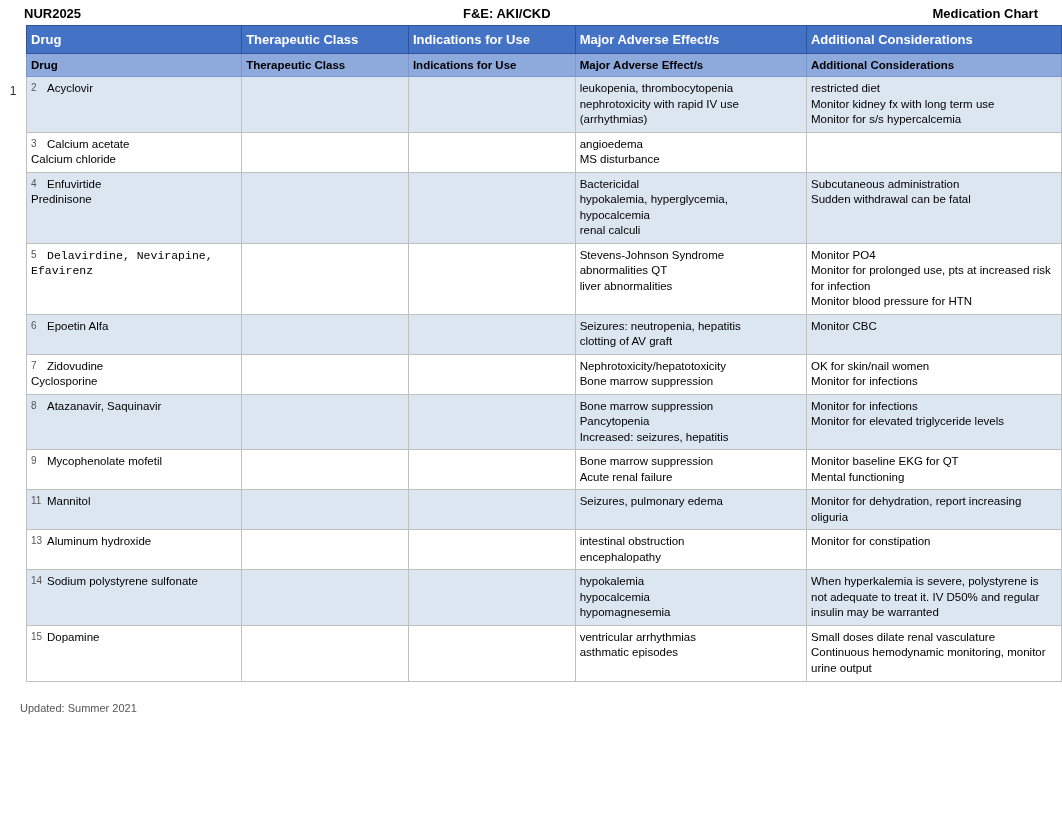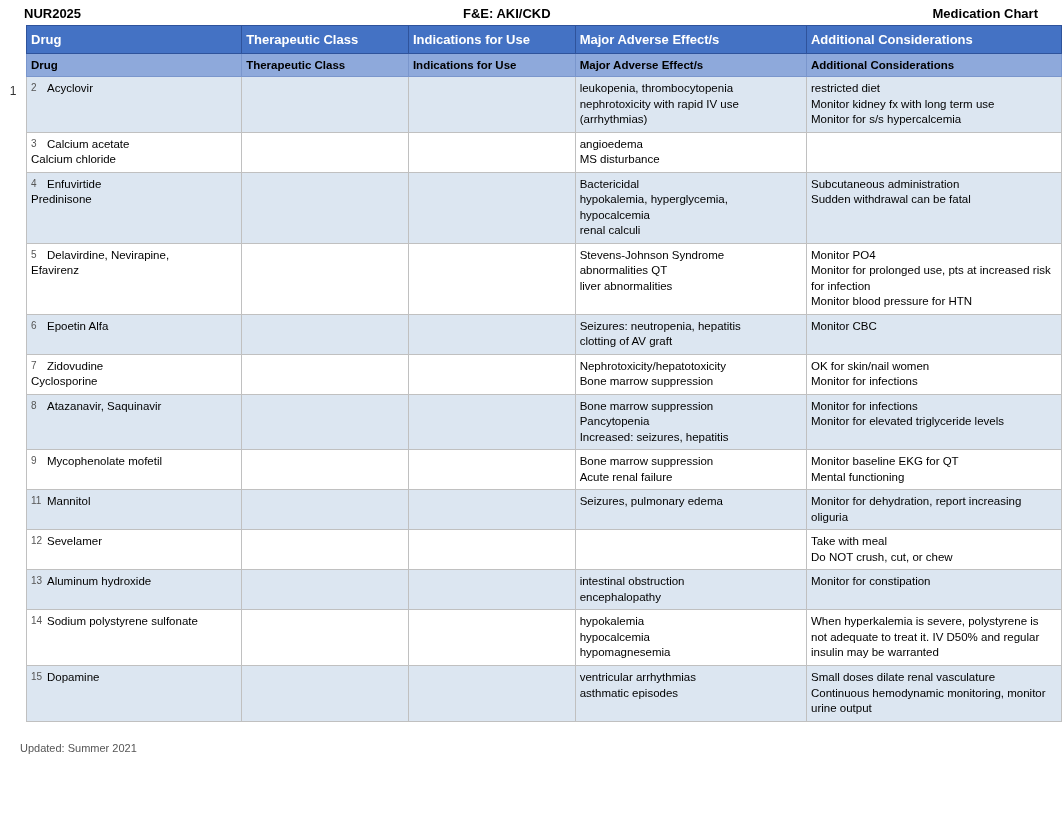--- a/index.html
+++ b/index.html
@@ -155,21 +155,21 @@
             <td style="white-space: pre-wrap;"></td>
             <td style="white-space: pre-wrap;"></td>
             <td style="white-space: pre-wrap;">Bactericidal
 hypokalemia, hyperglycemia,
 hypocalcemia
 renal calculi</td>
             <td style="white-space: pre-wrap;">Subcutaneous administration
 Sudden withdrawal can be fatal</td>
           </tr>
           <tr>
-            <td><span style="display: inline-block; width: 16px; font-size: 10px; color: rgb(85, 85, 85); vertical-align: top;">5</span><span style="white-space: pre-wrap;">Delavirdine, Nevirapine,
+            <td><span style="display: inline-block; width: 16px; font-size: 10px; color: rgb(85, 85, 85); vertical-align: top;">5</span><span style="white-space: pre-wrap; font-family: Liberation Mono, monospace;">Delavirdine, Nevirapine,
 Efavirenz</span></td>
             <td style="white-space: pre-wrap;"></td>
             <td style="white-space: pre-wrap;"></td>
             <td style="white-space: pre-wrap;">Stevens-Johnson Syndrome
 abnormalities QT
 liver abnormalities</td>
             <td style="white-space: pre-wrap;">Monitor PO4
 Monitor for prolonged use, pts at increased risk for infection
 Monitor blood pressure for HTN</td>
           </tr>
@@ -211,28 +211,20 @@
 Mental functioning</td>
           </tr>
           <tr>
             <td><span style="display: inline-block; width: 16px; font-size: 10px; color: rgb(85, 85, 85); vertical-align: top;">11</span><span style="white-space: pre-wrap;">Mannitol</span></td>
             <td style="white-space: pre-wrap;"></td>
             <td style="white-space: pre-wrap;"></td>
             <td style="white-space: pre-wrap;">Seizures, pulmonary edema</td>
             <td style="white-space: pre-wrap;">Monitor for dehydration, report increasing oliguria</td>
           </tr>
           <tr>
-            <td><span style="display: inline-block; width: 16px; font-size: 10px; color: rgb(85, 85, 85); vertical-align: top;">12</span><span style="white-space: pre-wrap;">Sevelamer</span></td>
-            <td style="white-space: pre-wrap;"></td>
-            <td style="white-space: pre-wrap;"></td>
-            <td style="white-space: pre-wrap;"></td>
-            <td style="white-space: pre-wrap;">Take with meal
-Do NOT crush, cut, or chew</td>
-          </tr>
-          <tr>
             <td><span style="display: inline-block; width: 16px; font-size: 10px; color: rgb(85, 85, 85); vertical-align: top;">13</span><span style="white-space: pre-wrap;">Aluminum hydroxide</span></td>
             <td style="white-space: pre-wrap;"></td>
             <td style="white-space: pre-wrap;"></td>
             <td style="white-space: pre-wrap; margin-left: 10px;">intestinal obstruction
 encephalopathy</td>
             <td style="white-space: pre-wrap;">Monitor for constipation</td>
           </tr>
           <tr>
             <td><span style="display: inline-block; width: 16px; font-size: 10px; color: rgb(85, 85, 85); vertical-align: top;">14</span><span style="white-space: pre-wrap;">Sodium polystyrene sulfonate</span></td>
             <td style="white-space: pre-wrap;"></td>

